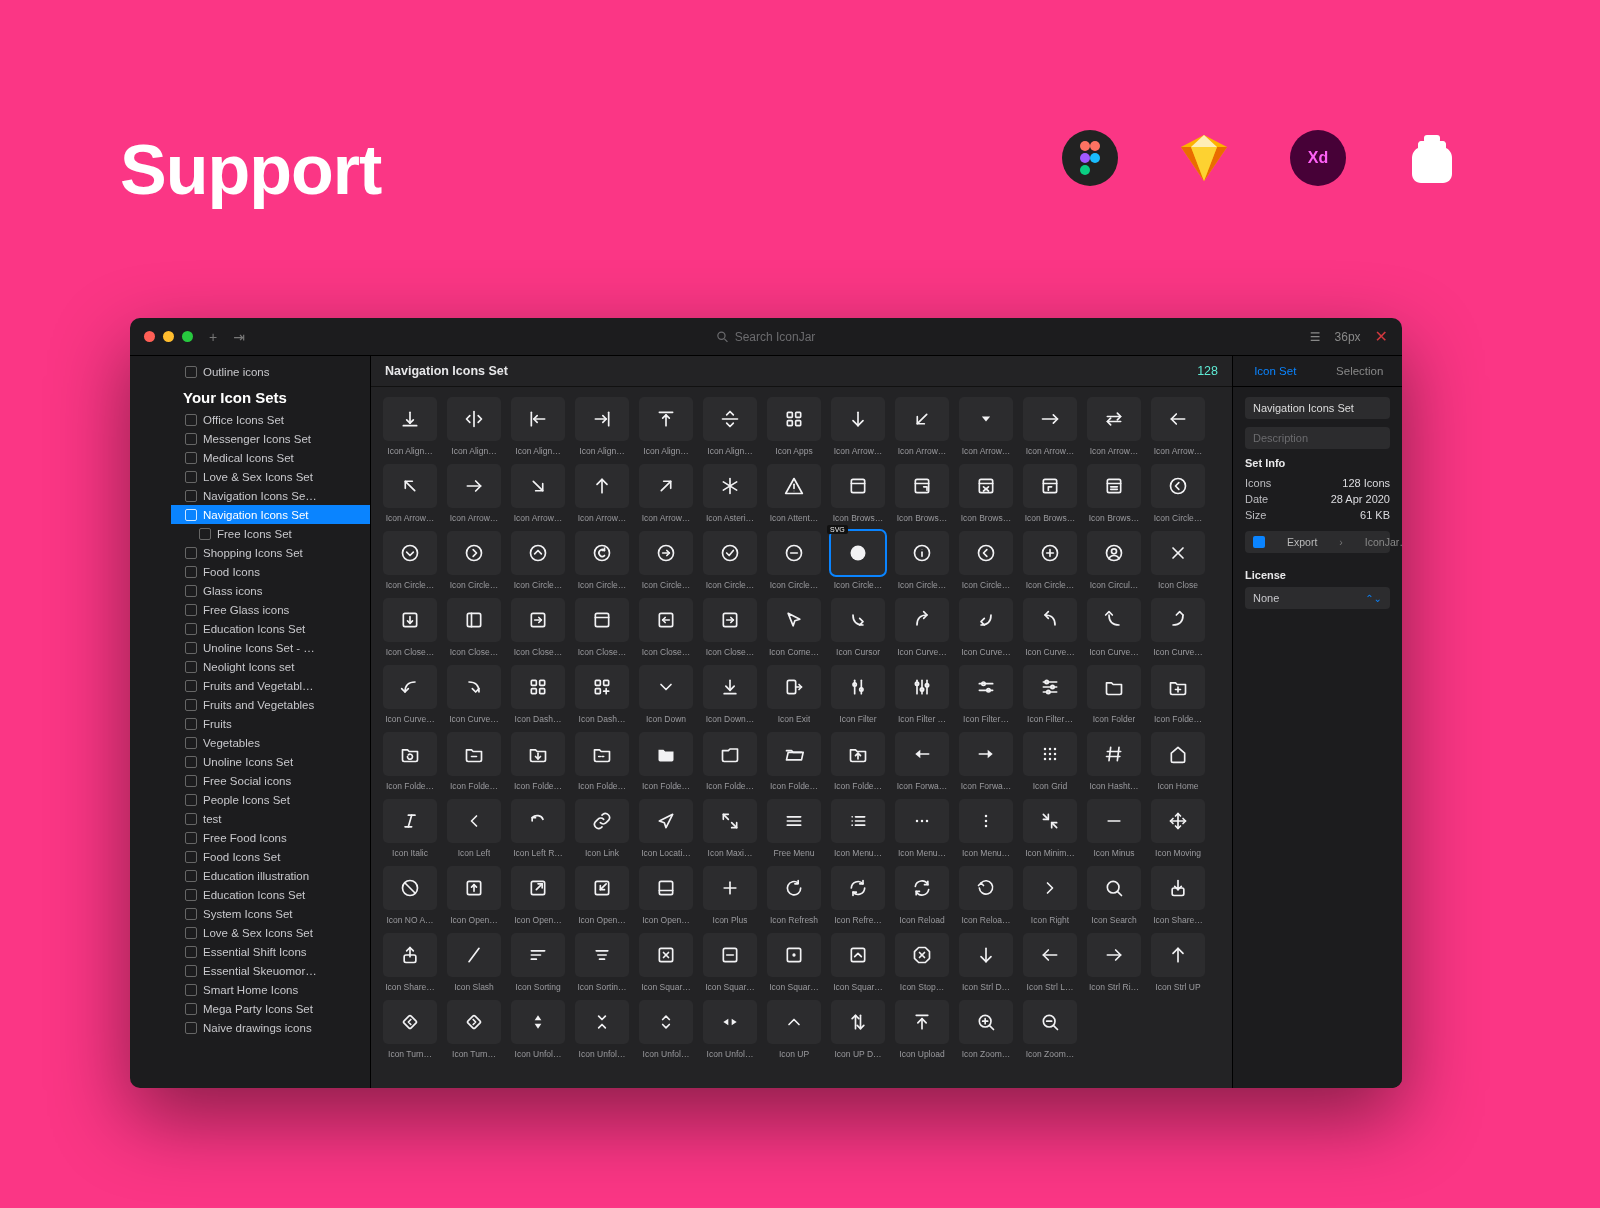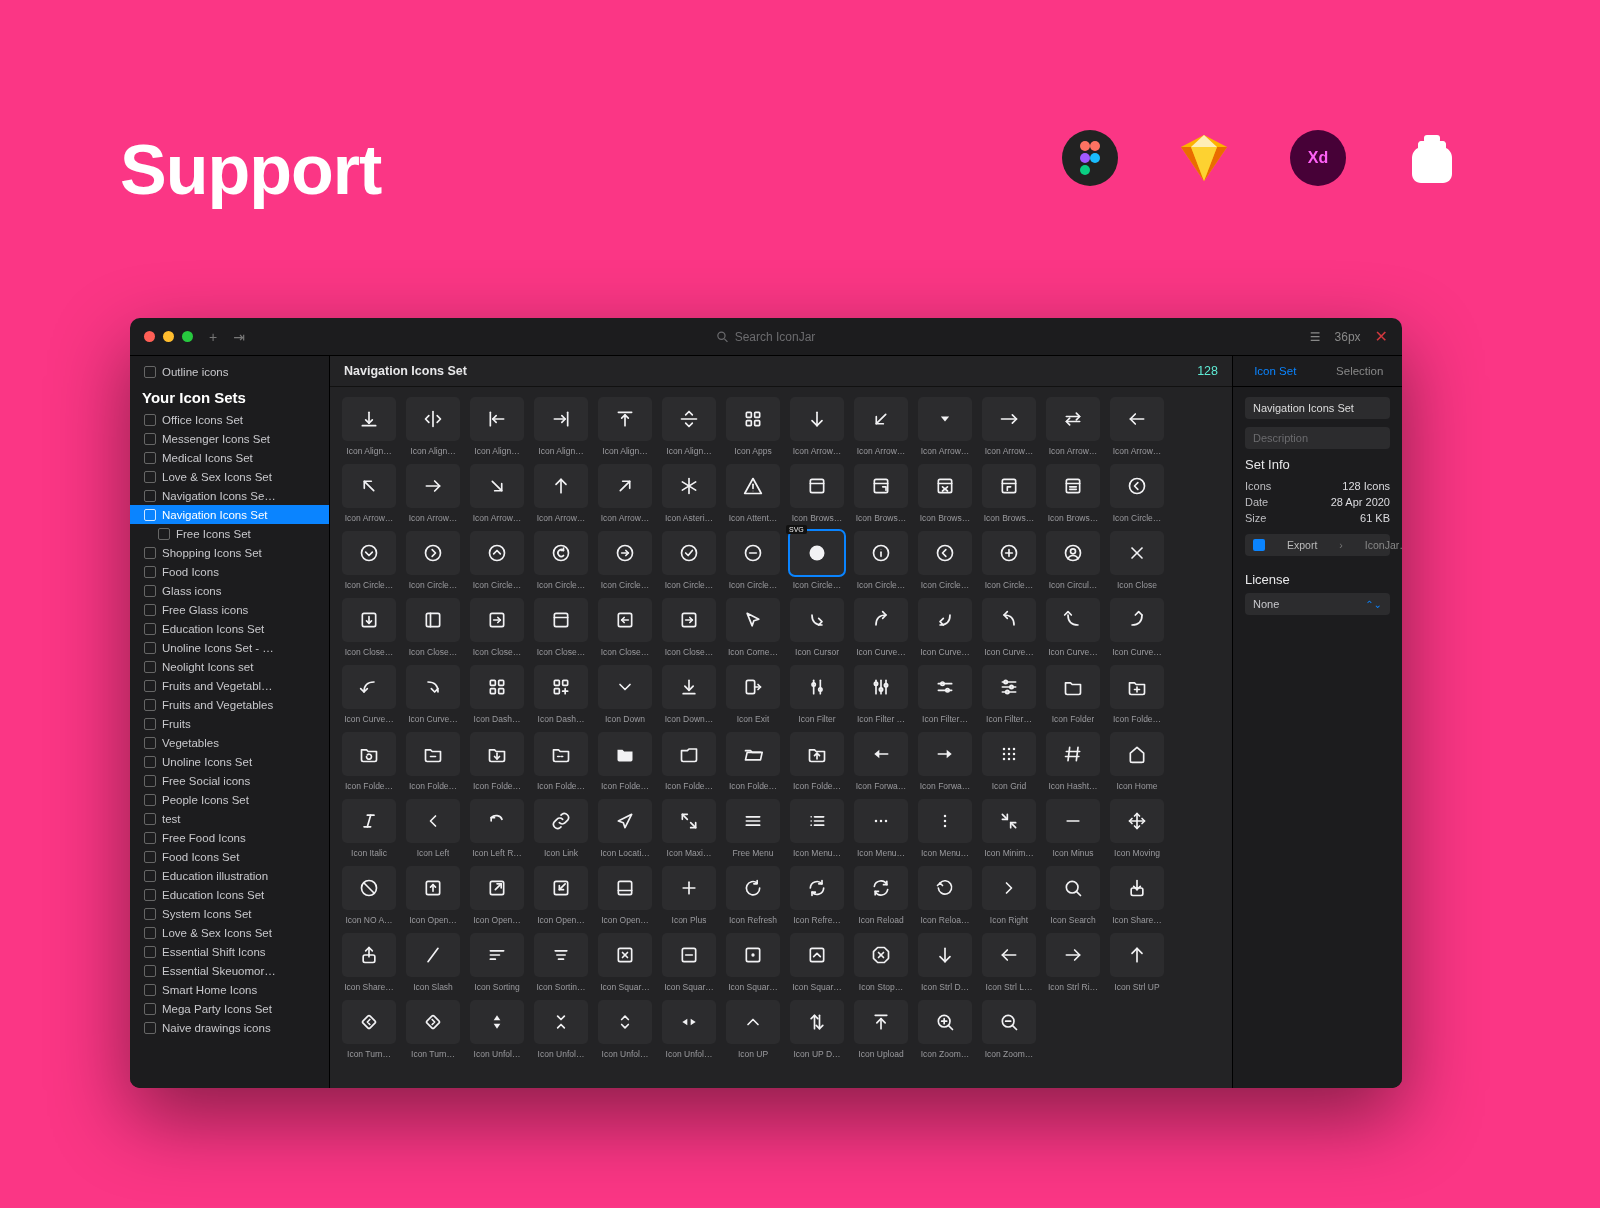--- a/index.html
+++ b/index.html
@@ -57,21 +57,21 @@
   .tl-r{background:#ff5f56;} .tl-y{background:#ffbd2e;} .tl-g{background:#27c93f;}
   .tb-btn { margin-left:16px; color:#777; font-size:14px; }
   .search-wrap {
     position:absolute; left:50%; transform:translateX(-50%);
     display:flex; align-items:center; gap:6px;
     color:#6b6b6e; font-size:12px;
   }
   .tb-right { position:absolute; right:14px; display:flex; align-items:center; gap:14px; color:#888; font-size:12px;}
   .tb-right .close { color:#d0383e; font-size:16px; }
 
-  .body { flex:1; display:flex; min-height:0;}
+  .body { flex:1; display:flex; min-height:0;padding-left:41px;}
   
   .sidebar {
     width: 200px;
     background:#1c1c1e;
     border-right:1px solid #000;
     overflow-y:auto;
     font-size:11.5px;
     color:#c8c8cc;
     padding:6px 0 12px;
   }
@@ -142,21 +142,21 @@
     display:flex; border-bottom:1px solid #000; font-size:11.5px;
   }
   .tabs div { flex:1; text-align:center; padding:9px 0; color:#888;}
   .tabs div.act { color:#0a84ff;}
   .insp-body { padding:10px 12px; }
   .field {
     background:#2c2c2e; border-radius:4px; padding:5px 8px; margin-bottom:8px;
     color:#ddd; font-size:11px;
   }
   .field.dim{color:#6b6b6e;}
-  .insp-h { color:#e8e8ea; font-weight:400; font-size:13px; margin:8px 0 6px;}
+  .insp-h { color:#e8e8ea; font-weight:700; font-size:11px; margin:8px 0 6px;}
   .kv { display:flex; justify-content:space-between; font-size:11px; padding:2px 0; color:#bdbdc1;}
   .kv span:last-child{color:#dcdce0;}
   .export {
     background:#2c2c2e; border-radius:4px; padding:5px 8px; margin-top:8px;
     display:flex; align-items:center; gap:22px; font-size:10.5px; color:#bbb;
   }
   .export .eico{width:12px;height:12px;background:#0a84ff;border-radius:2px;flex:none;}
   .lic {
     background:#2c2c2e; border-radius:4px; padding:5px 8px; margin-top:6px;
     display:flex; justify-content:space-between; align-items:center; font-size:11px;

